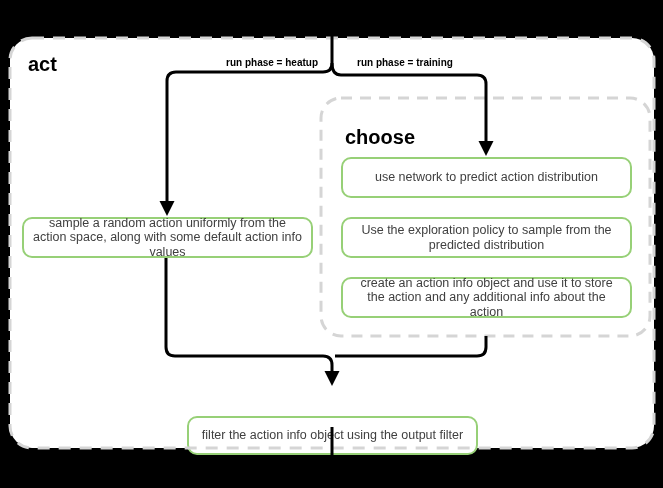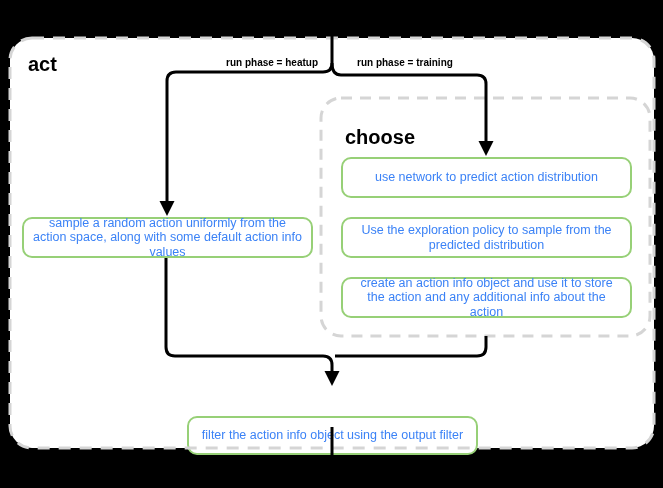--- a/index.html
+++ b/index.html
@@ -66,21 +66,21 @@
     box-sizing: border-box;
     background: #ffffff;
     border: 2.5px solid #97d077;
     border-radius: 10px;
     display: flex;
     align-items: center;
     justify-content: center;
     text-align: center;
     font-size: 12.5px;
     line-height: 14.5px;
-    color: #3b82f6;
+    color: #404040;
     padding: 2px 8px;
   }
   .node-sample  { left: 22px;  top: 217px; width: 291px; height: 41px; }
   .node-network { left: 341px; top: 157px; width: 291px; height: 41px; }
   .node-explore { left: 341px; top: 217px; width: 291px; height: 41px; }
   .node-create  { left: 341px; top: 277px; width: 291px; height: 41px; }
   .node-filter  { left: 187px; top: 388px; width: 291px; height: 39px; margin-top: 28px; }
   svg.overlay {
     position: absolute;
     left: 0;

